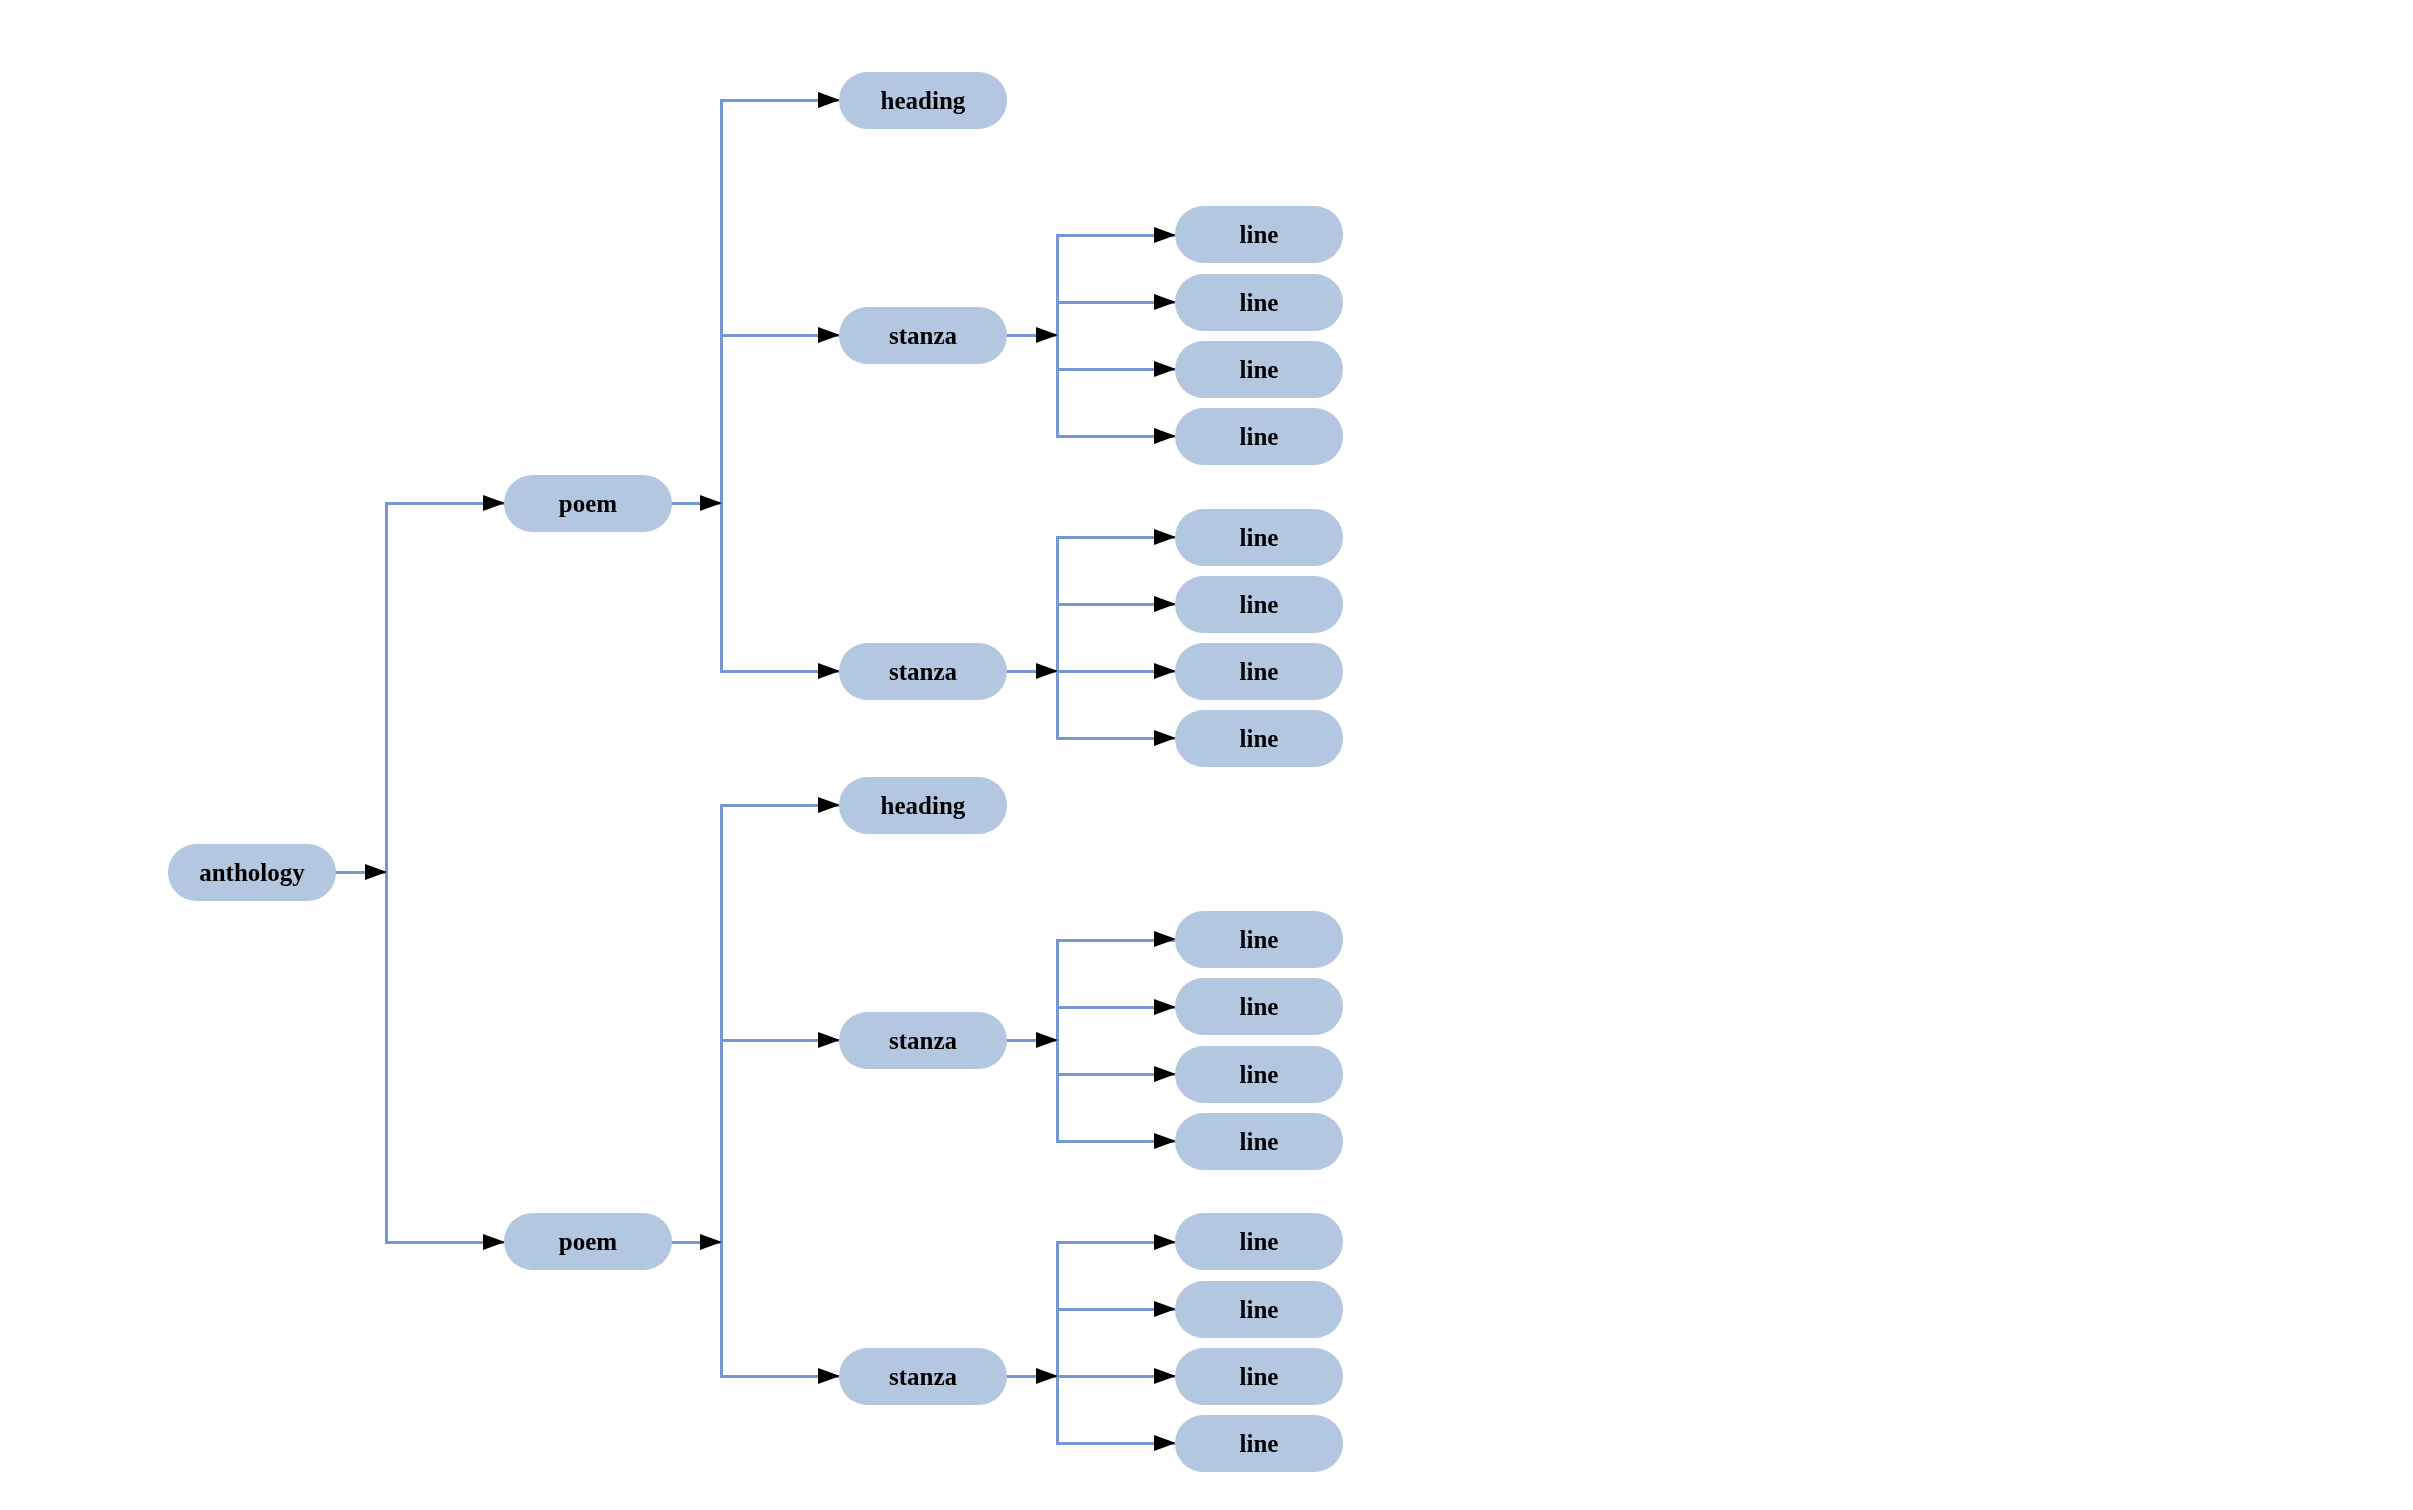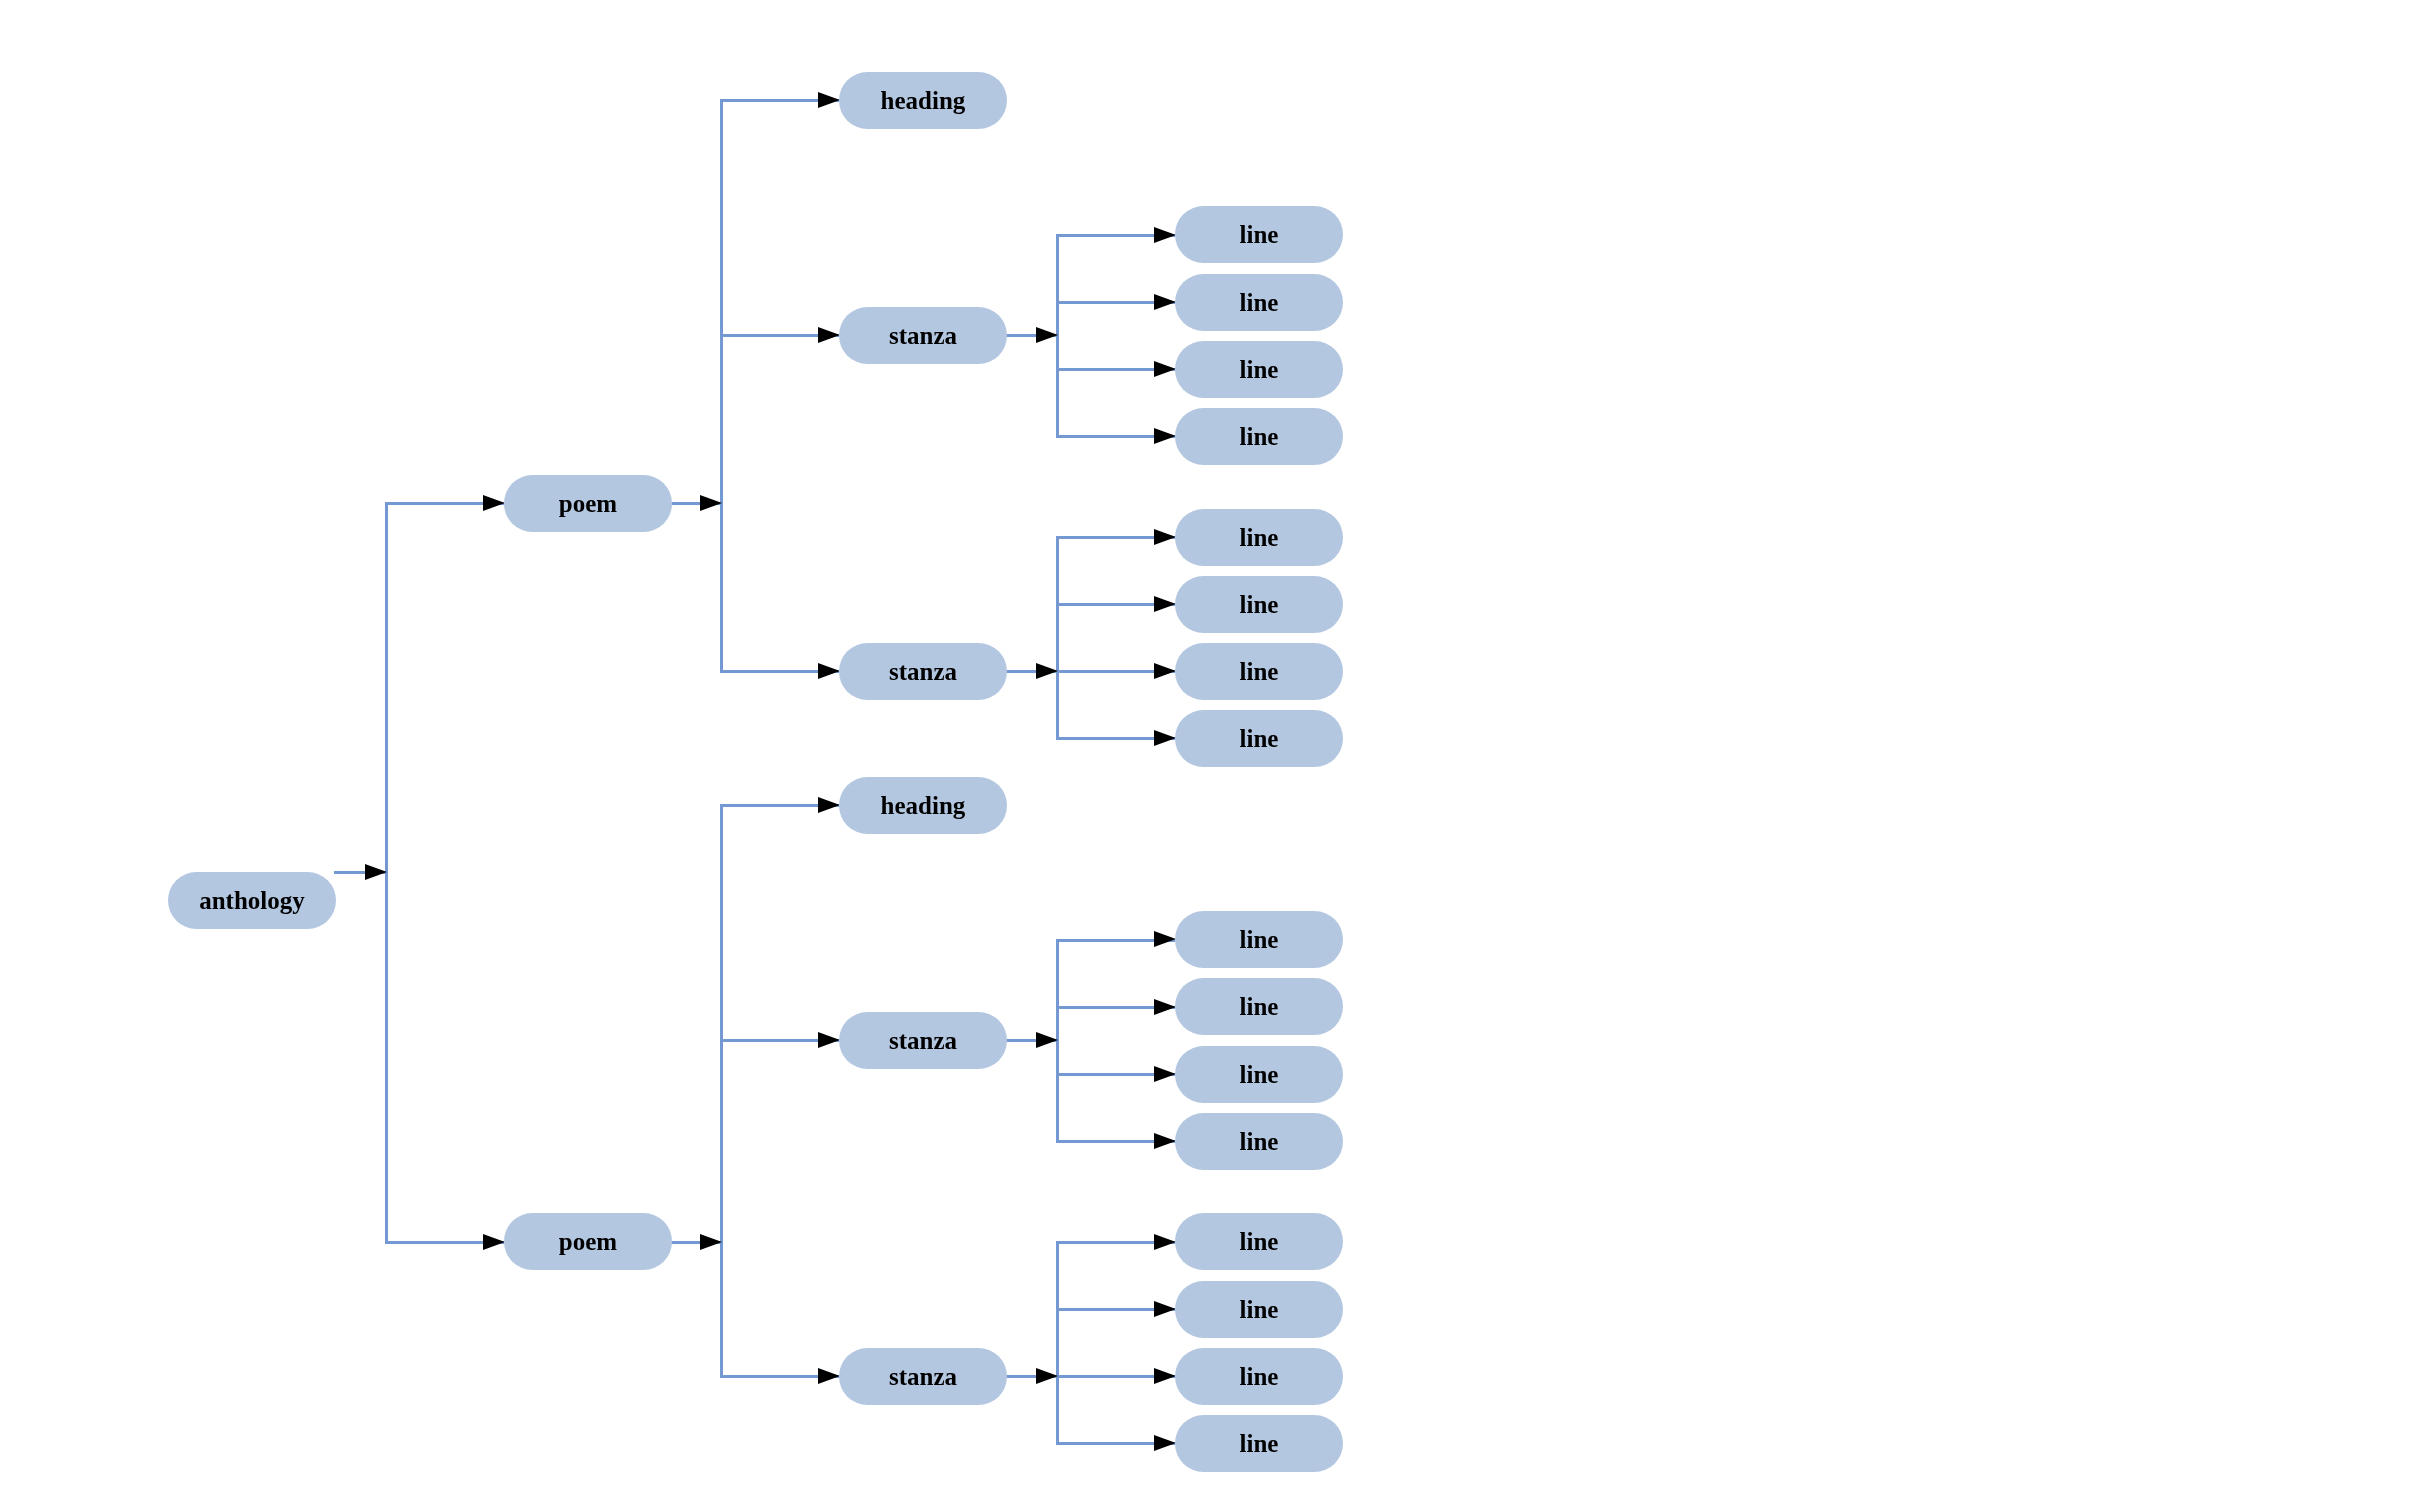--- a/index.html
+++ b/index.html
@@ -25,21 +25,21 @@
     position:absolute;width:0;height:0;z-index:2;
     border-style:solid;
     border-width:8.4px 0 8.4px 22.7px;
     border-color:transparent transparent transparent #000000;
   }
 </style>
 </head>
 <body>
 
 <div id="canvas">
-    <div class="node" style="left: 168px; top: 872px; background: rgb(180, 199, 225); color: rgb(0, 0, 0);">anthology</div>
+    <div class="node" style="left: 168px; top: 844px; background: rgb(180, 199, 225); color: rgb(0, 0, 0);">anthology</div>
     <div class="edge-h" style="left: 334px; top: 871px; width: 53px; background: rgb(116, 153, 210);"></div>
     <div class="arrowhead" style="left: 365px; top: 864px; border-left-color: rgb(0, 0, 0);"></div>
     <div class="edge-v" style="left: 385px; top: 502px; height: 741px; background: rgb(116, 153, 210);"></div>
     <div class="edge-h" style="left: 385px; top: 502px; width: 119px; background: rgb(116, 153, 210);"></div>
     <div class="arrowhead" style="left: 483px; top: 495px; border-left-color: rgb(0, 0, 0);"></div>
     <div class="node" style="left: 504px; top: 475px; background: rgb(180, 199, 225); color: rgb(0, 0, 0);">poem</div>
     <div class="edge-h" style="left: 670px; top: 502px; width: 53px; background: rgb(116, 153, 210);"></div>
     <div class="arrowhead" style="left: 700px; top: 495px; border-left-color: rgb(0, 0, 0);"></div>
     <div class="edge-v" style="left: 720px; top: 99px; height: 573px; background: rgb(116, 153, 210);"></div>
     <div class="edge-h" style="left: 720px; top: 99px; width: 119px; background: rgb(116, 153, 210);"></div>

